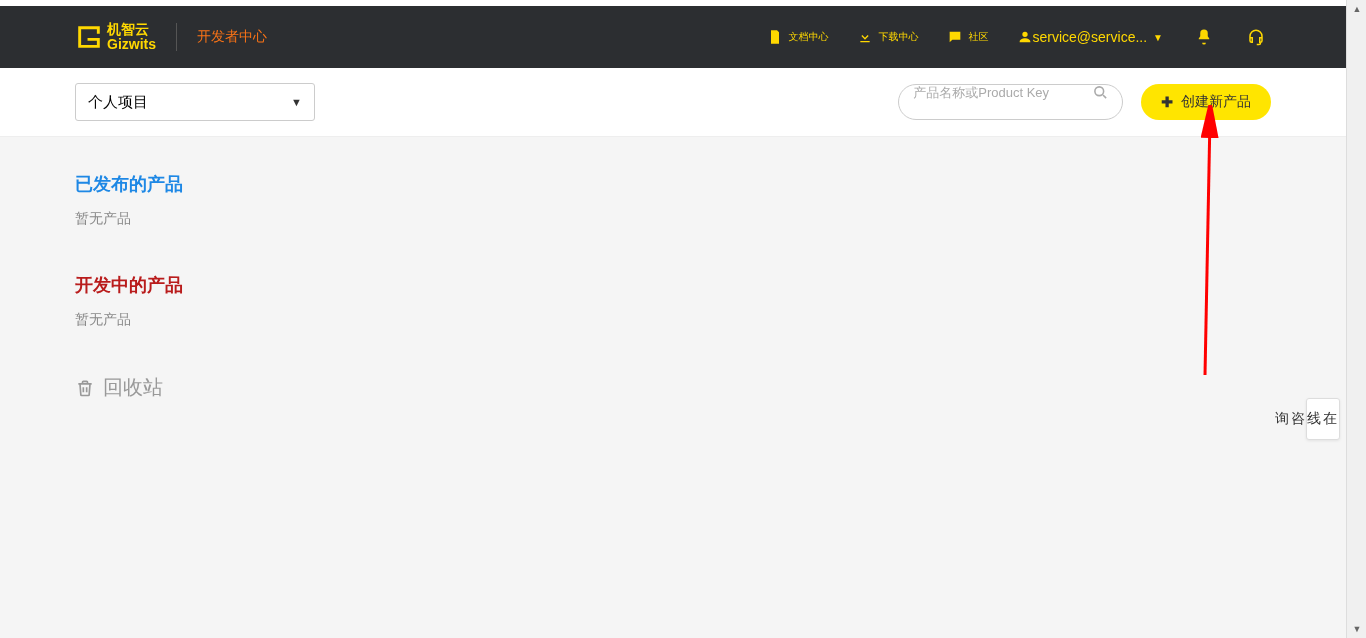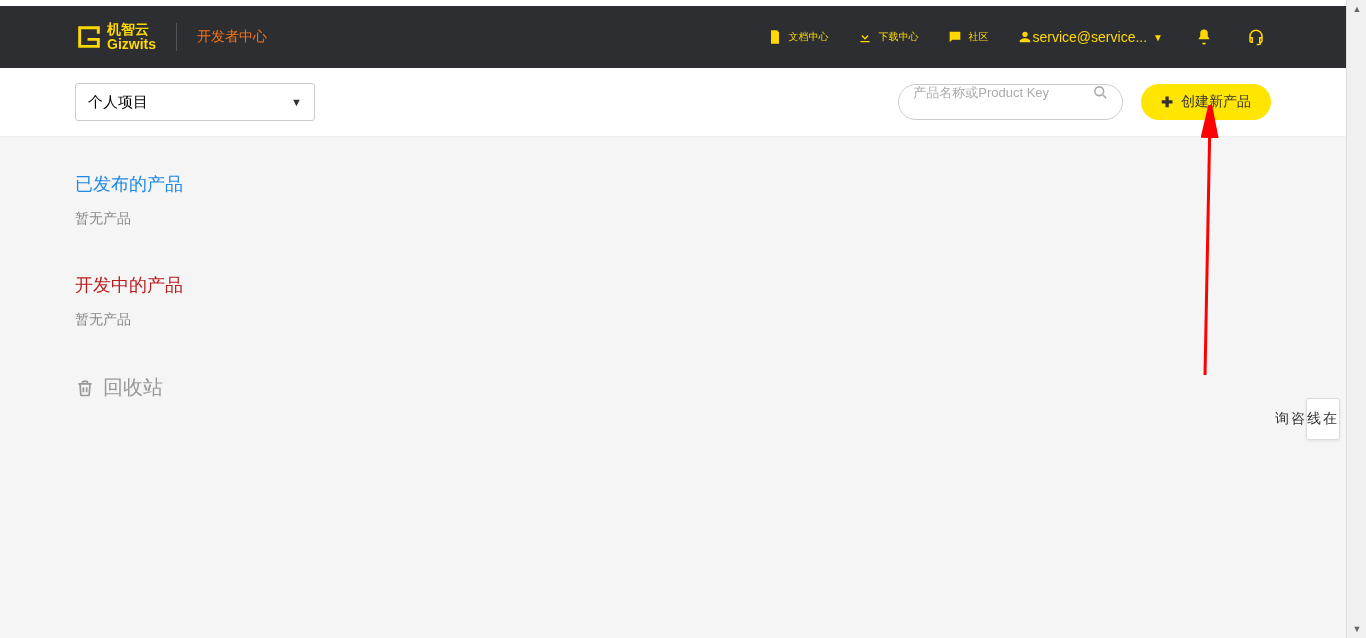--- a/index.html
+++ b/index.html
@@ -184,20 +184,21 @@
     }
     .content {
       background: #f5f5f5;
       padding: 35px 75px;
       min-height: 520px;
       position: relative;
     }
     .section-title {
       font-size: 18px;
       margin-bottom: 14px;
+      font-weight: bold;
     }
     .section-title.published {
       color: #1e88e5;
     }
     .section-title.developing {
       color: #b91c1c;
     }
     .empty-text {
       color: #888;
       font-size: 14px;

